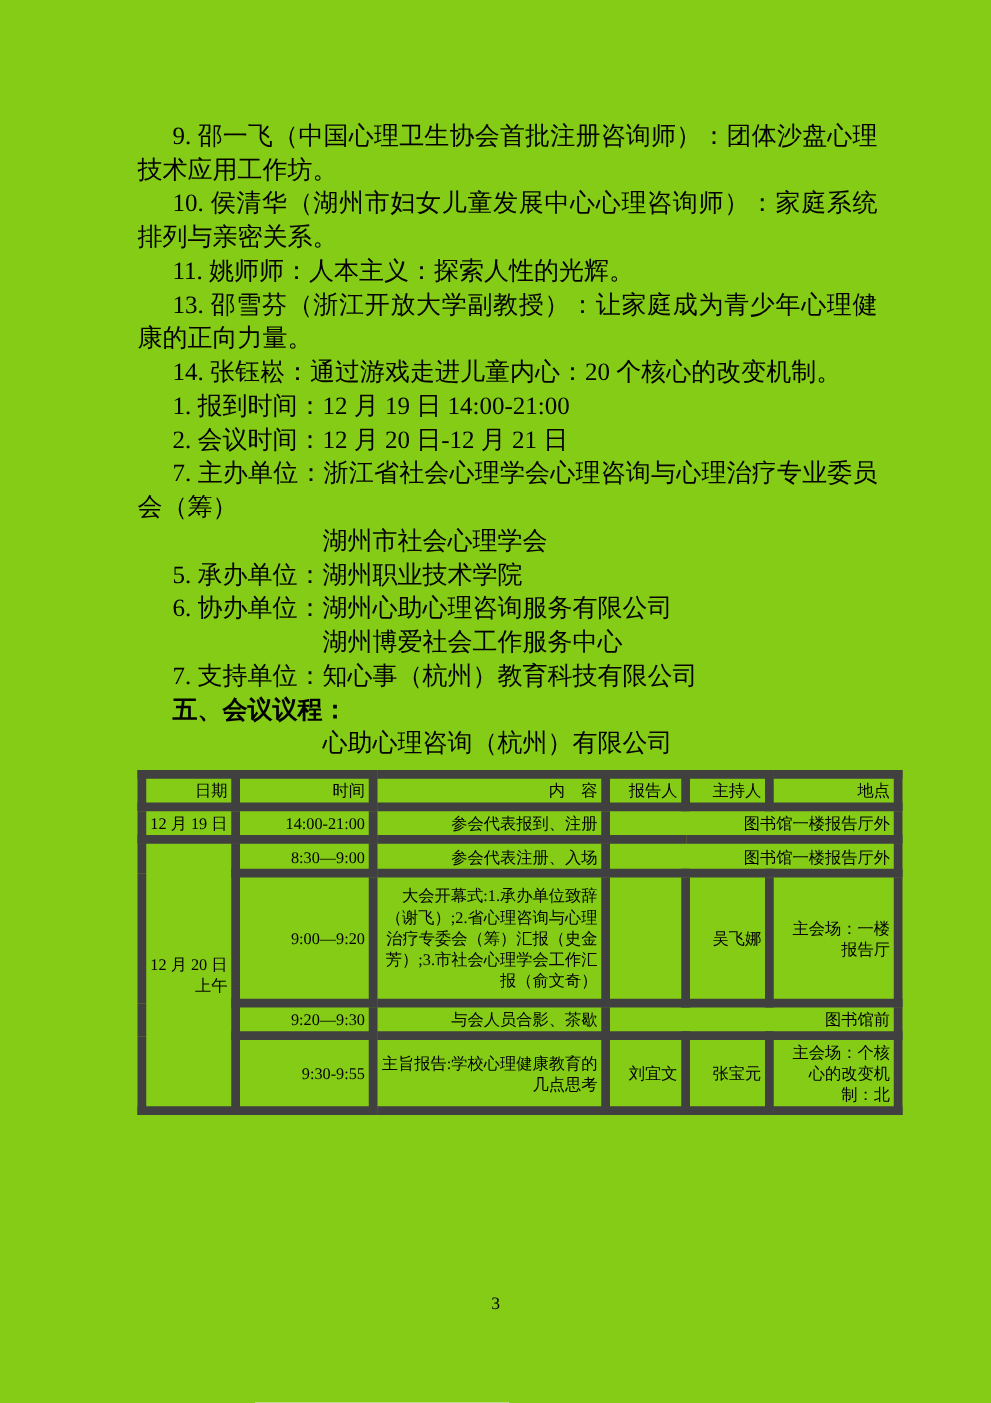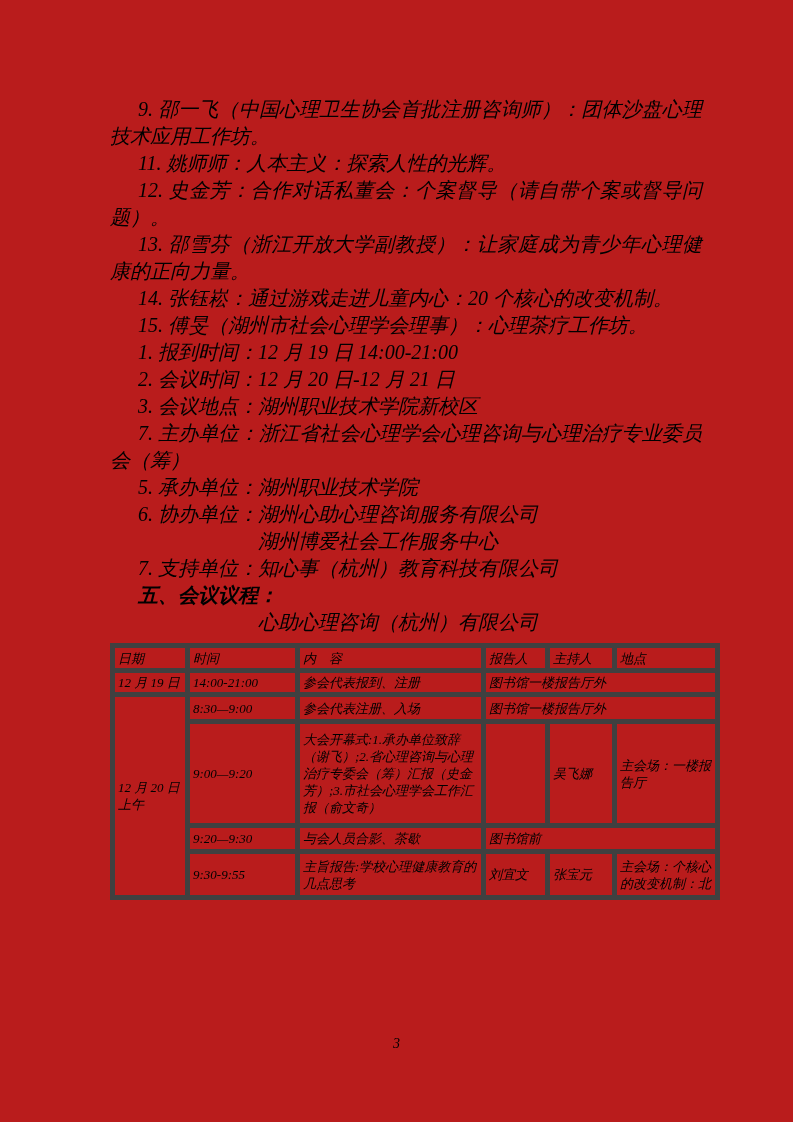--- a/index.html
+++ b/index.html
@@ -1,24 +1,23 @@
 <!DOCTYPE html>
 <html><head>
 <meta charset="utf-8">
 <style>
   html,body { margin:0; padding:0; background:#e8e8e8; }
   .page {
     position:relative;
     width:793px; height:1122px;
     margin:0 auto;
-    background:#b91c1c;
+    background:#84cc16;
     color:#000000;
     font-family:"Liberation Serif","DejaVu Serif",serif;
     overflow:hidden;
-    font-style:italic;
   }
   .content {
     position:absolute;
     left:110px; top:96px;
     width:592px;
   }
   .para {
     font-size:20px;
     line-height:27px;
     text-align:justify;
@@ -29,22 +28,22 @@
   .para.indent { text-indent:148px; }
 
   table.agenda {
     border-collapse:collapse;
     table-layout:fixed;
     width:605px;
     margin-top:7px;
     font-size:13px;
   }
   table.agenda td, table.agenda th {
-    border:5px solid #404040;
-    text-align:left;
+    border:7px solid #404040;
+    text-align:right;
     vertical-align:middle;
     font-weight:normal;
     padding:1px 3px;
     line-height:17px;
     overflow:hidden;
     word-break:break-all;
   }
   .c-date { width:75px; }
   .c-time { width:110px; }
   .c-content { width:186px; }
@@ -67,31 +66,30 @@
     font-size:14px;
   }
 </style>
 </head>
 <body>
 
 <div class="page">
   <div class="content">
 
     <div class="para item">9. 邵一飞（中国心理卫生协会首批注册咨询师）：团体沙盘心理技术应用工作坊。</div>
+    <div class="para item">10. 侯清华（湖州市妇女儿童发展中心心理咨询师）：家庭系统排列与亲密关系。</div>
     <div class="para item">11. 姚师师：人本主义：探索人性的光辉。</div>
-    <div class="para item">12. 史金芳：合作对话私董会：个案督导（请自带个案或督导问题）。</div>
     <div class="para item">13. 邵雪芬（浙江开放大学副教授）：让家庭成为青少年心理健康的正向力量。</div>
     <div class="para item">14. 张钰崧：通过游戏走进儿童内心：20 个核心的改变机制。</div>
-    <div class="para item">15. 傅旻（湖州市社会心理学会理事）：心理茶疗工作坊。</div>
 
 
     <div class="para item">1. 报到时间：12 月 19 日 14:00-21:00</div>
     <div class="para item">2. 会议时间：12 月 20 日-12 月 21 日</div>
-    <div class="para item">3. 会议地点：湖州职业技术学院新校区</div>
     <div class="para item">7. 主办单位：浙江省社会心理学会心理咨询与心理治疗专业委员会（筹）</div>
+    <div class="para indent">湖州市社会心理学会</div>
     <div class="para item">5. 承办单位：湖州职业技术学院</div>
     <div class="para item">6. 协办单位：湖州心助心理咨询服务有限公司</div>
     <div class="para indent">湖州博爱社会工作服务中心</div>
     <div class="para item">7. 支持单位：知心事（杭州）教育科技有限公司</div>
     <div class="para heading">五、会议议程：</div>
 
     <div class="para indent">心助心理咨询（杭州）有限公司</div>
 
     <table class="agenda">
       <colgroup>

